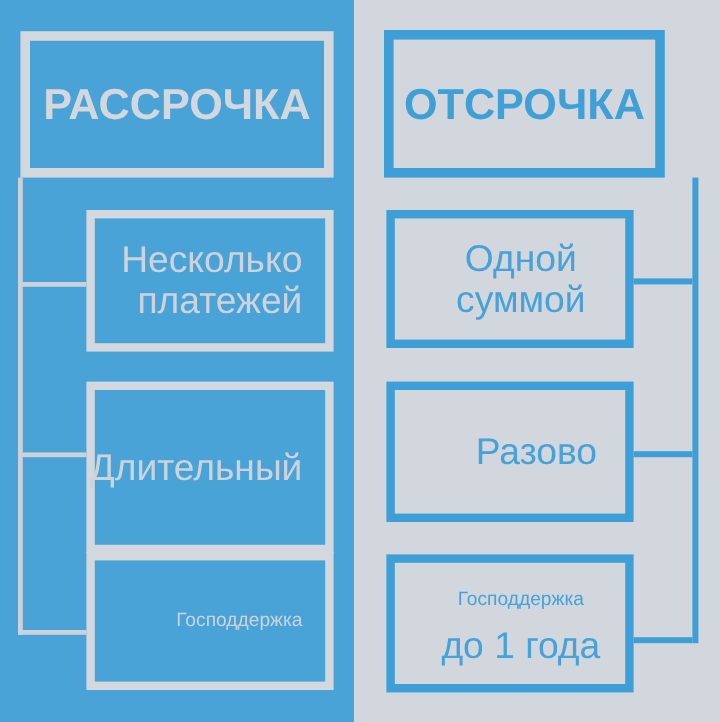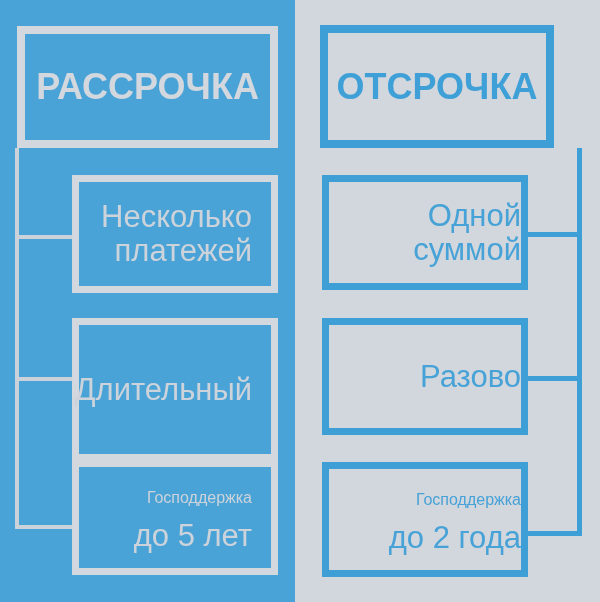--- a/index.html
+++ b/index.html
@@ -17,21 +17,21 @@
   .box { position: absolute; box-sizing: border-box; display: flex; }
 
   
   .tbox { align-items: center; justify-content: center; font-weight: bold; font-size: 36px; }
   .tbox-left  { left: 17px;  top: 26px; width: 261px; height: 122px; border: 8px solid #D3D7DE; color: #D3D7DE; }
   .tbox-right { left: 320px; top: 25px; width: 234px; height: 123px; border: 8px solid #3E9FD6; color: #3FA0D8; }
 
   
   .node { flex-direction: column; justify-content: center; font-size: 31px; line-height: 34px; }
   .node-left  { left: 72px;  width: 206px; border: 7px solid #D3D7DE; color: #CDD3DB; align-items: flex-end;   padding-right: 19px; text-align: center; }
-  .node-right { left: 322px; width: 206px; border: 7px solid #3E9FD6; color: #46A2D7; align-items: flex-end; padding-left: 18px;  text-align: left; }
+  .node-right { left: 322px; width: 206px; border: 7px solid #3E9FD6; color: #46A2D7; align-items: center; padding-left: 18px;  text-align: left; }
 
   .nl1 { top: 175px; height: 118px; }
   .nl2 { top: 318px; height: 143px; }
   .nl3 { top: 460px; height: 115px; }
   .nr1 { top: 175px; height: 115px; }
   .nr2 { top: 318px; height: 117px; padding-left: 44px; }
   .nr3 { top: 462px; height: 115px; }
 
   .nline { display: block; }
   .nline.small { font-size: 16px; line-height: 30px; }
@@ -67,21 +67,20 @@
     <span class="nline">Несколько</span>
     <span class="nline">платежей</span>
   </div>
 
   <div class="box node node-left nl2">
     <span class="nline">Длительный</span>
   </div>
 
   <div class="box node node-left nl3">
     <span class="nline small">Господдержка</span>
-    <span class="nline big-after">до 5 лет</span>
   </div>
 
   <div class="box tbox tbox-right">
     <span>ОТСРОЧКА</span>
   </div>
 
   <div class="line vline-right"></div>
   <div class="line hline-right hr1"></div>
   <div class="line hline-right hr2"></div>
   <div class="line hline-right hr3"></div>
@@ -91,16 +90,16 @@
     <span class="nline">суммой</span>
   </div>
 
   <div class="box node node-right nr2">
     <span class="nline">Разово</span>
     <span class="nline"></span>
   </div>
 
   <div class="box node node-right nr3">
     <span class="nline small">Господдержка</span>
-    <span class="nline big-after">до 2 года</span>
+    <span class="nline big-after">до 1 года</span>
   </div>
 
 </div>
 
 </body></html>

